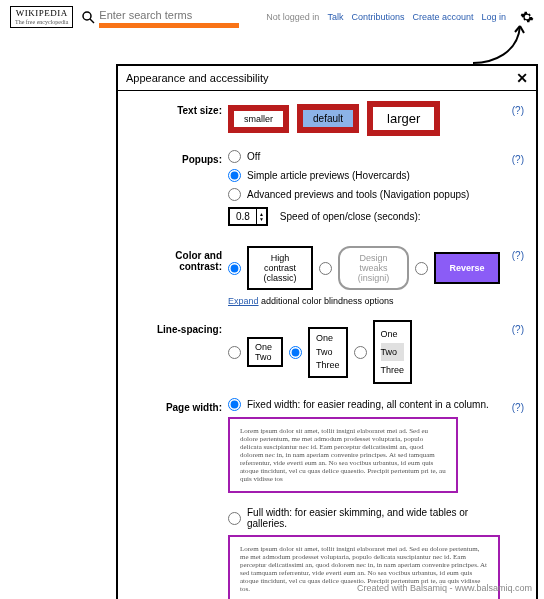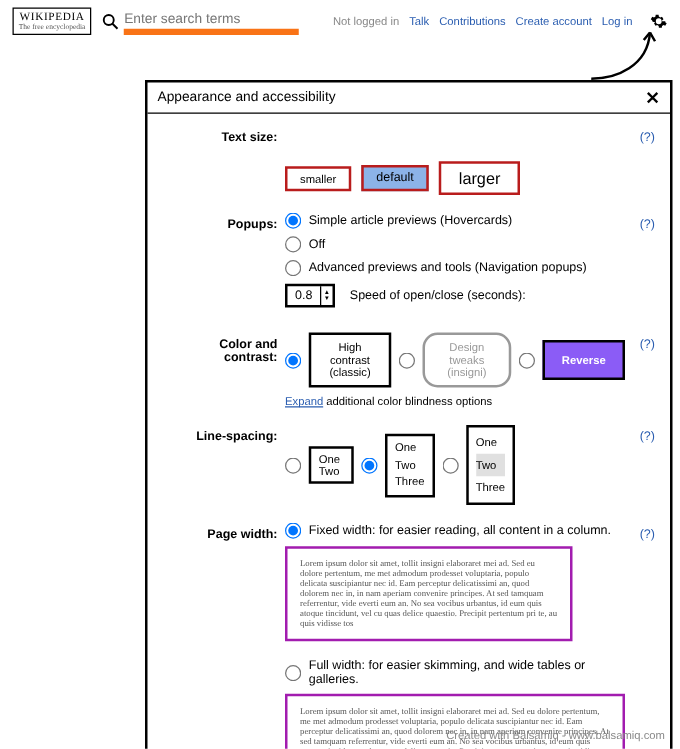--- a/index.html
+++ b/index.html
@@ -16,21 +16,21 @@
 .gear { margin-left: 6px; }
 svg { display: block; }
 .arrow-overlay { position: absolute; right: 16px; top: 18px; width: 60px; height: 50px; pointer-events: none; }
 .panel { margin: 30px 6px 0 116px; border: 2px solid #000; padding-bottom: 20px; }
 .panel-header { display: flex; align-items: center; justify-content: space-between; border-bottom: 1px solid #000; padding: 4px 8px; font-size: 11px; }
 .panel-header .close { font-weight: bold; font-size: 14px; cursor: pointer; }
 .row { display: flex; align-items: flex-start; padding: 10px 12px 4px 12px; gap: 6px; }
 .row-label { width: 92px; text-align: right; font-weight: bold; font-size: 10px; padding-top: 4px; flex-shrink: 0; }
 .row-body { flex: 1; font-size: 10px; }
 .row-help { width: 18px; text-align: right; color: #2a5db0; font-size: 10px; cursor: pointer; flex-shrink: 0; padding-top: 4px; }
-.btn { border: 2px solid #b91c1c; padding: 3px 10px; font-family: inherit; font-size: 10px; background: #fff; cursor: pointer; margin-top: 28px; }
+.btn { border: 6px solid #b91c1c; padding: 3px 10px; font-family: inherit; font-size: 10px; background: #fff; cursor: pointer; }
 .btn.selected { background: #8cb3e8; }
 .btn.large { font-size: 13px; padding: 4px 14px; }
 .opt-row { display: flex; align-items: center; gap: 6px; margin-bottom: 6px; }
 input[type=radio] { cursor: pointer; }
 .spinner-box { display: inline-flex; align-items: center; border: 2px solid #000; padding: 0; margin-right: 6px; }
 .spinner-box .val { padding: 2px 6px; border-right: 1px solid #000; font-size: 10px; }
 .spinner-box .arrows { display: flex; flex-direction: column; font-size: 5px; line-height: 5px; padding: 1px 2px; }
 .contrast-opts { display: flex; align-items: center; gap: 6px; }
 .contrast-card { border: 2px solid #000; padding: 5px 6px; text-align: center; font-size: 9px; min-width: 66px; cursor: pointer; }
 .contrast-card.muted { color: #999; border-color: #999; border-radius: 12px; }
@@ -95,26 +95,26 @@
       <button class="btn selected">default</button>
       <button class="btn large">larger</button>
     </div>
     <div class="row-help">(?)</div>
   </div>
 
   <div class="row">
     <div class="row-label">Popups:</div>
     <div class="row-body">
       <div class="opt-row">
+          <input type="radio" name="pop" style="">
+          <span>Off</span>
+        </div>
+      <div class="opt-row">
           <input type="radio" name="pop" checked="" style="">
           <span>Simple article previews (Hovercards)</span>
-        </div>
-      <div class="opt-row">
-          <input type="radio" name="pop" style="">
-          <span>Off</span>
         </div>
       <div class="opt-row">
           <input type="radio" name="pop" style="">
           <span>Advanced previews and tools (Navigation popups)</span>
         </div>
       <div class="opt-row">
         <span class="spinner-box">
           <span class="val">0.8</span>
           <span class="arrows">▲<br>▼</span>
         </span>

